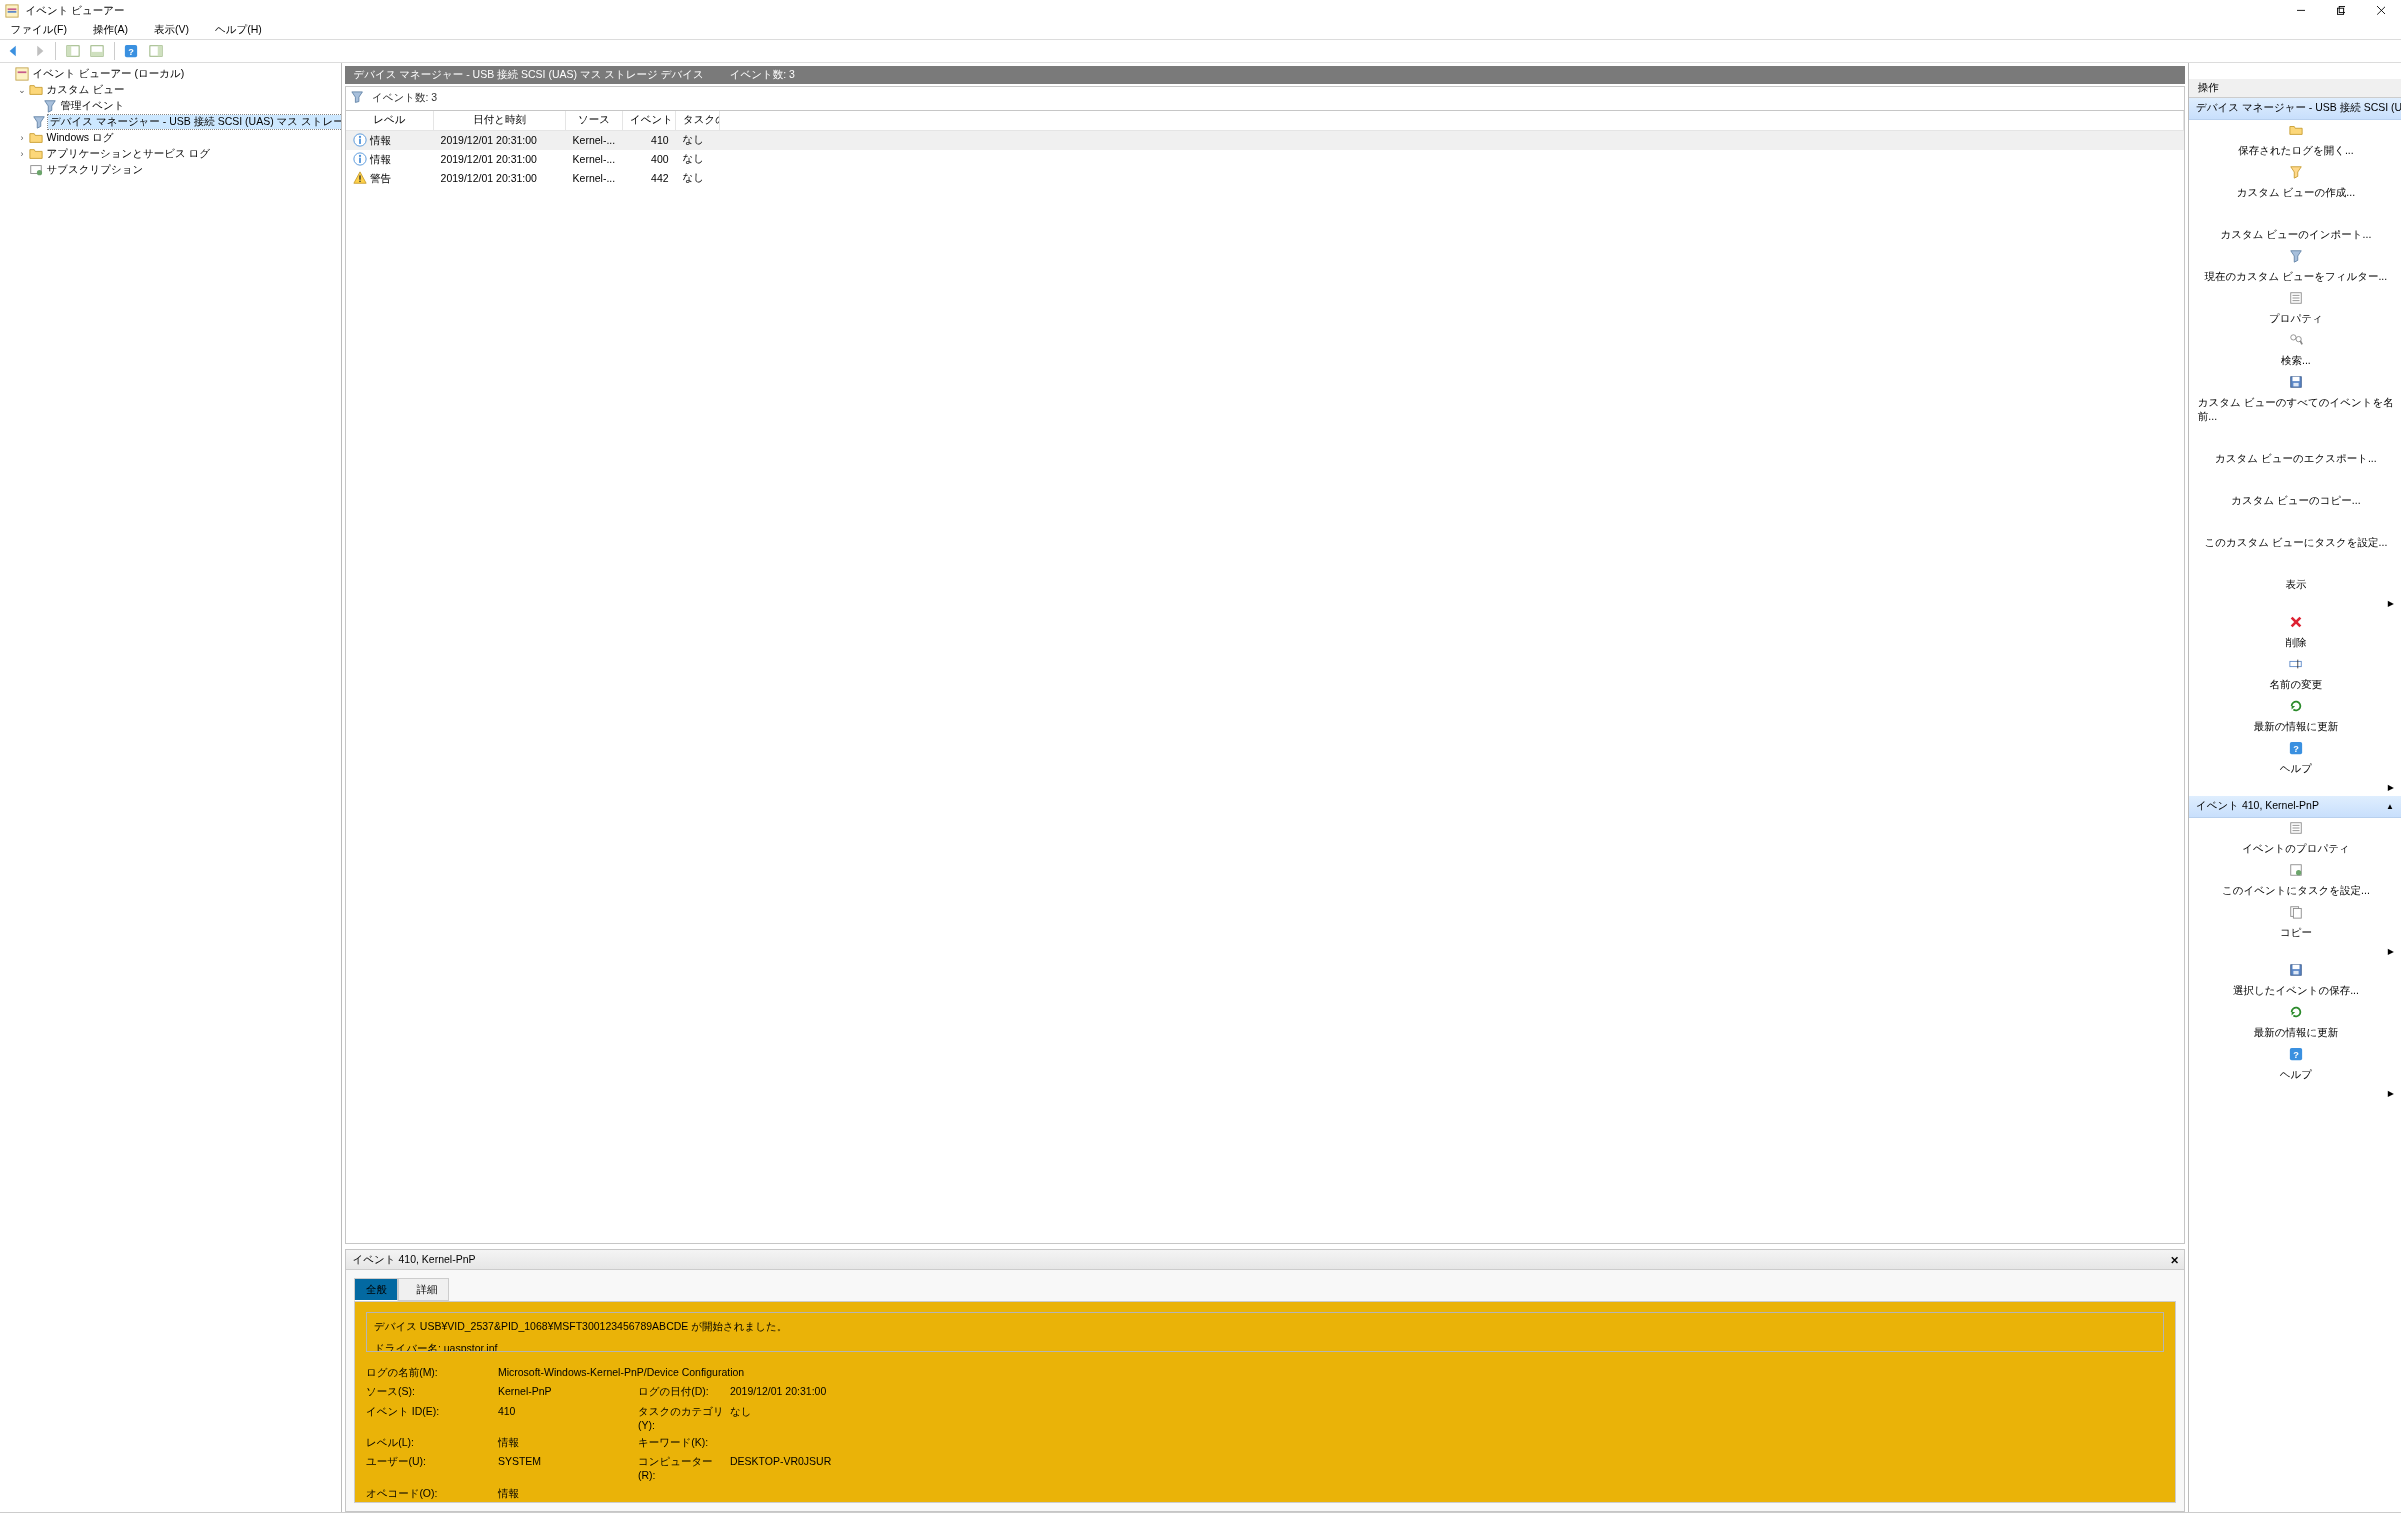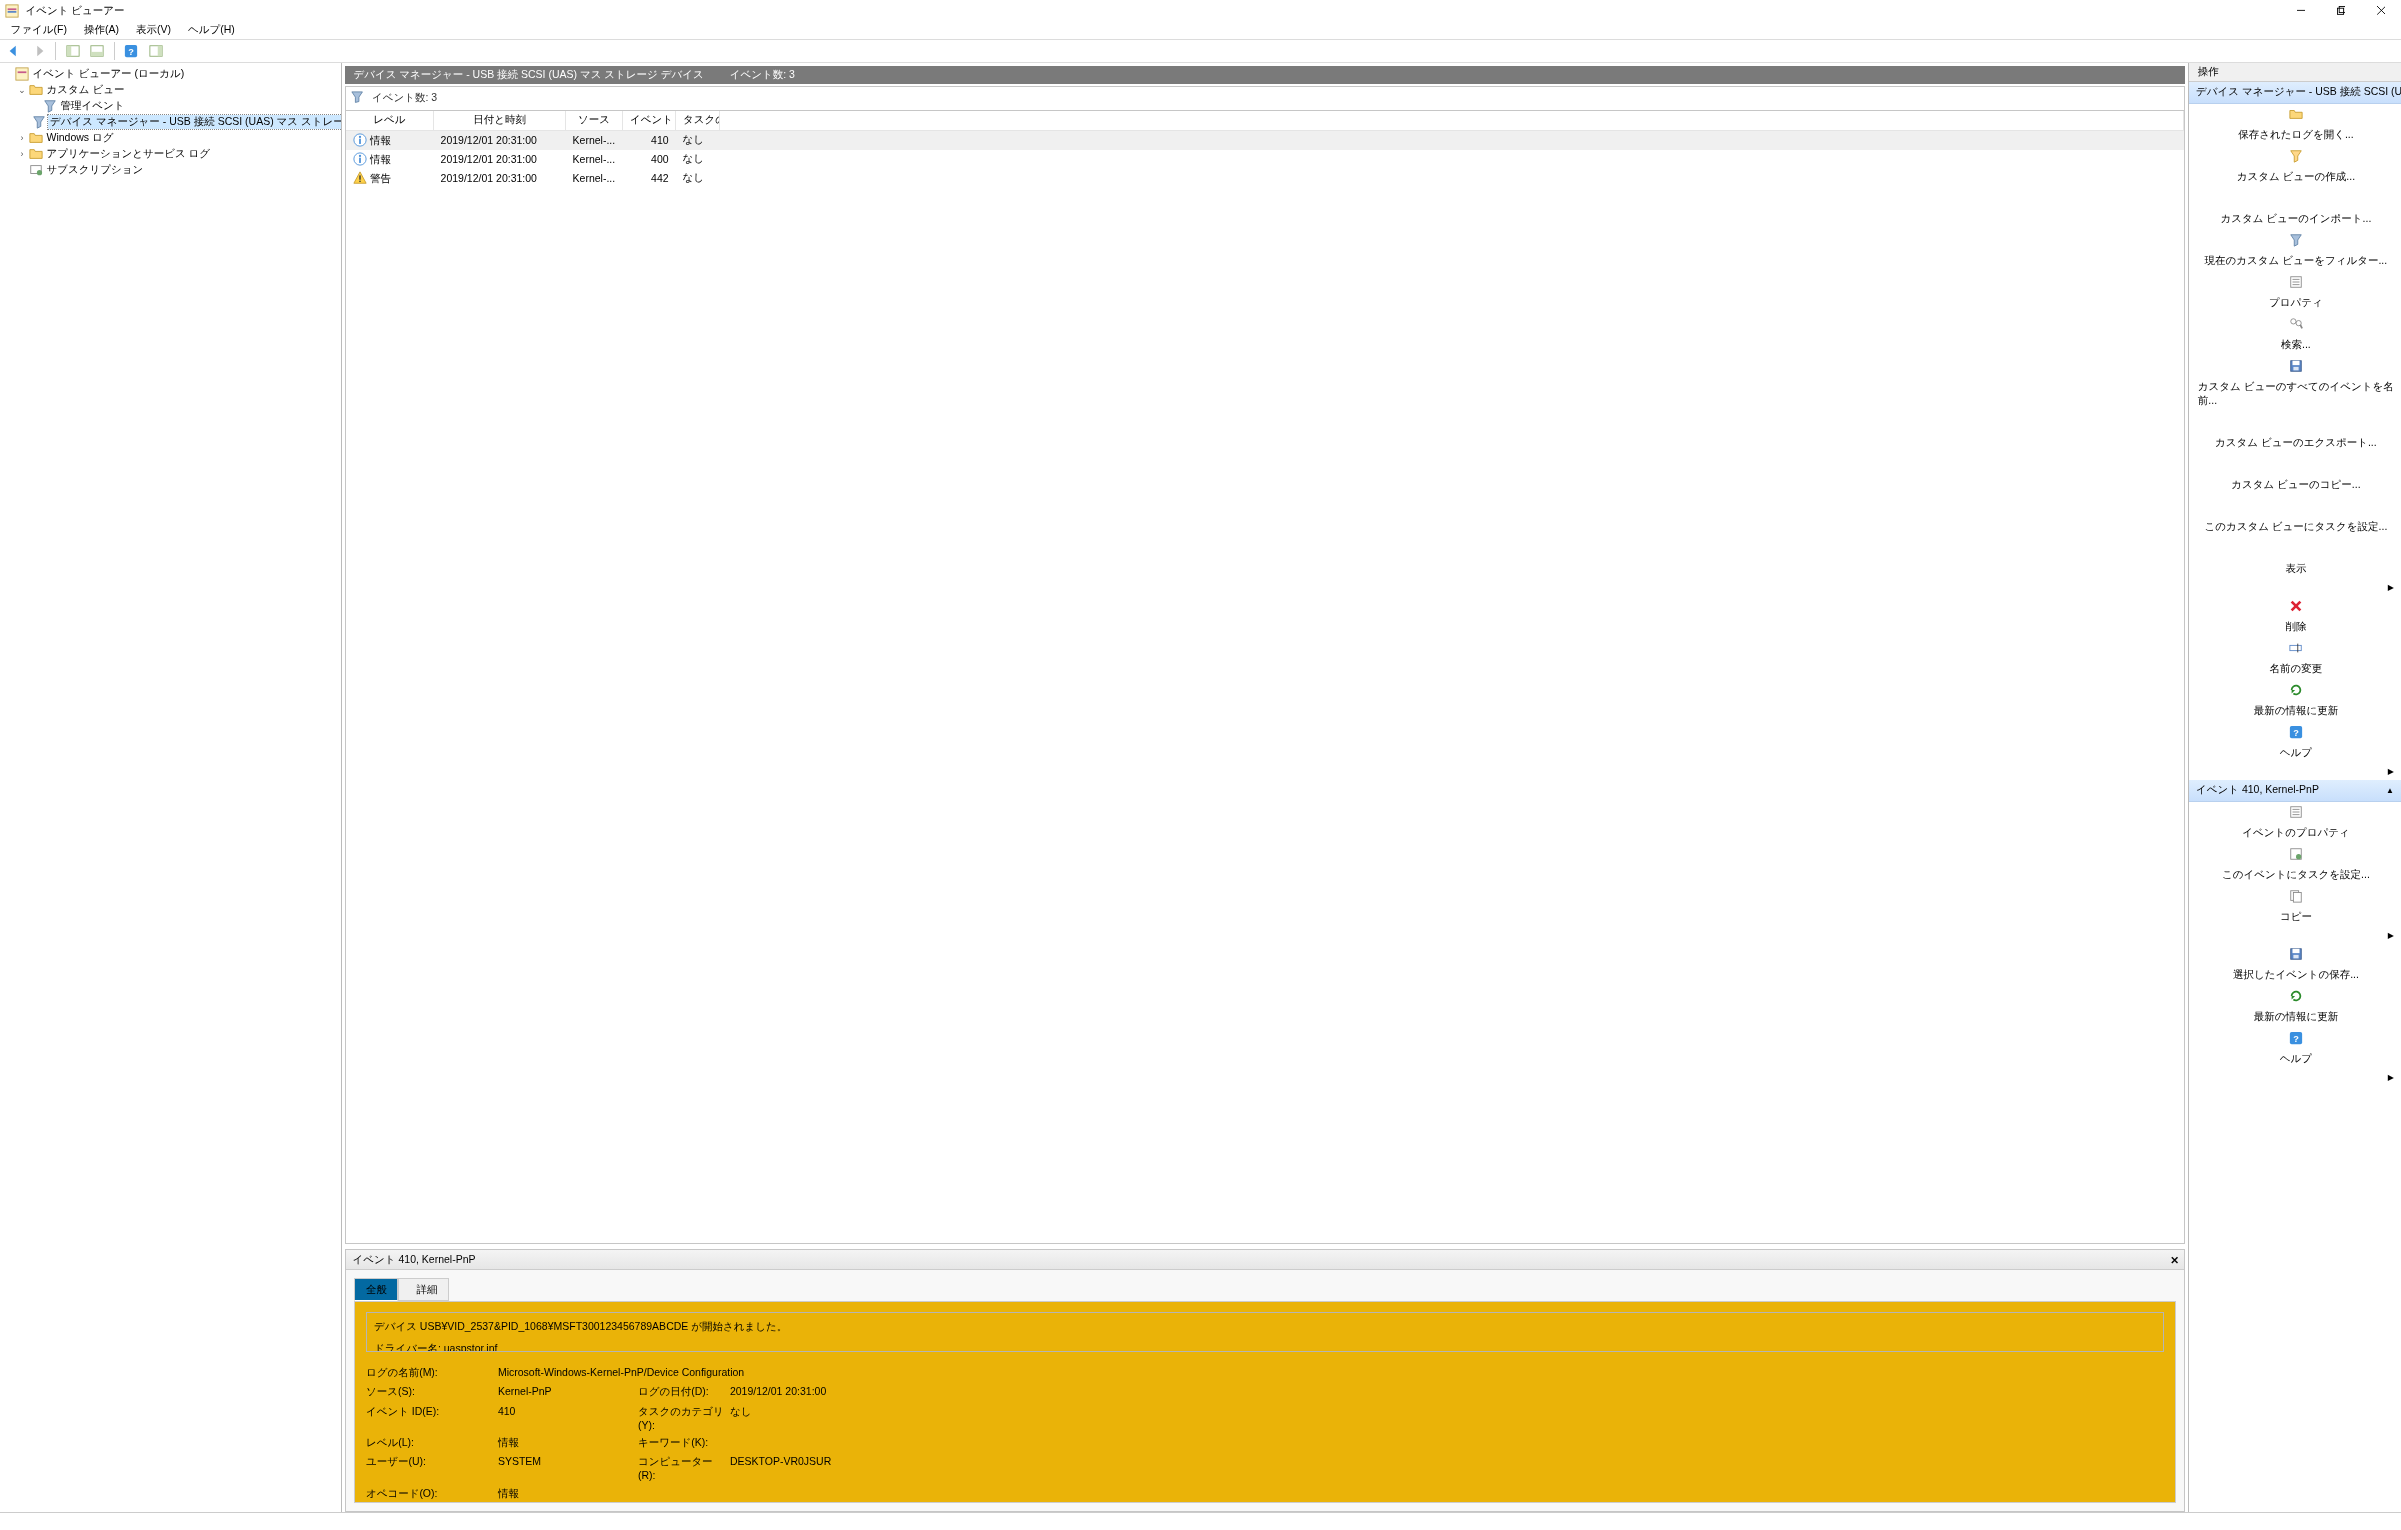--- a/index.html
+++ b/index.html
@@ -5,21 +5,21 @@
 * { box-sizing: border-box; margin: 0; padding: 0; font-family: "Yu Gothic UI", "Meiryo", "MS PGothic", sans-serif; font-size: 10.5px; }
 html, body { width: 100%; height: 100%; background: #fff; overflow: hidden; }
 
 
 .titlebar { height: 21px; display: flex; align-items: center; padding-left: 5.3px; user-select: none; }
 .titlebar .app-icon { width: 14px; height: 14px; margin-right: 6.1px; display:inline-flex; align-items:center; justify-content:center; }
 .titlebar .title { flex: 1; }
 .titlebar .win-btn { width: 40px; height: 21px; display:inline-flex; align-items:center; justify-content:center; color:#000; cursor:default; }
 
 
-.menubar { height: 17.6px; display: flex; align-items: center; padding-left: 3.5px; gap: 3px; user-select: none; }
+.menubar { height: 17.6px; display: flex; align-items: center; padding-left: 3.5px; gap: 12px; user-select: none; }
 .menubar .menu-item { padding: 1.8px 7px; cursor: default; }
 
 
 .toolbar { height: 24.6px; border-top: 0.9px solid #dcdcdc; border-bottom: 0.9px solid #dcdcdc; display: flex; align-items: center; padding-left: 3.5px; gap: 3.5px; user-select:none; }
 .tbtn { width:21px; height:21px; display:inline-flex; align-items:center; justify-content:center; border:0.9px solid transparent; }
 .divider { width:0.9px; height:17.6px; background:#ccc; margin:0 2.6px; }
 
 
 .main { display:flex; height: calc(100% - 21px - 17.6px - 24.6px - 17.6px); }
 .tree-pane { width: 342px; border-right: 0.9px solid #bbb; padding: 2.6px 0 0 2.6px; overflow:auto; }
@@ -60,21 +60,21 @@
 .tabs { display:flex; margin-top:8.8px; margin-left:8.8px; }
 .tab { padding:3.5px 10.5px; background:#f0f0f0; border:0.9px solid #ccc; border-bottom:none; cursor:default; }
 .tab.active { background:#0369a1; border-bottom:0.9px solid #fff; position:relative; z-index:1; }
 .tab:not(.active) { border-bottom:0.9px solid #ccc;padding-left:17px; }
 .tabpanel { flex:1; margin:0 8.8px 8.8px 8.8px; border:0.9px solid #ccc; margin-top:-0.9px; background:#eab308; padding: 10.5px; overflow:auto; }
 .descbox { border:0.9px solid #b5b5b5; padding:5.3px 7px; height:40px; overflow-y:scroll; font-size:9.7px; line-height:1.6; }
 .descbox::-webkit-scrollbar { width:13px; }
 .props { display:grid; grid-template-columns: 132px 140px 92px 140px; row-gap:5.3px; margin-top:14px; font-size:9.7px; }
 
 
-.actions-pane { font-size:9.7px; }
+.actions-pane { font-size:9.7px;margin-top:16px; }
 .act-head { height:18.4px; display:flex; align-items:center; padding-left:8.8px; background:#f0f0f0; border-bottom:0.9px solid #ccc; }
 .act-group-head { background: linear-gradient(#dfeefe, #c8dffc); padding:3.5px 7px; display:flex; align-items:center; white-space:nowrap; overflow:hidden; border-bottom:0.9px solid #b8d0ee; cursor:default; }
 .act-group-head .chev { margin-left:auto; font-size:8px; }
 .act-item { display:flex; align-items:center; gap:7px; padding:3.5px 7px 3.5px 8.8px; cursor:default;flex-direction:column; }
 .act-item .icon { width:14px; height:14px; display:inline-flex; align-items:center; justify-content:center; }
 .act-item .chev { margin-left:auto; font-size:8px; }
 
 .statusbar { height: 17.6px; border-top: 0.9px solid #ccc; }
 </style>
 </head>

